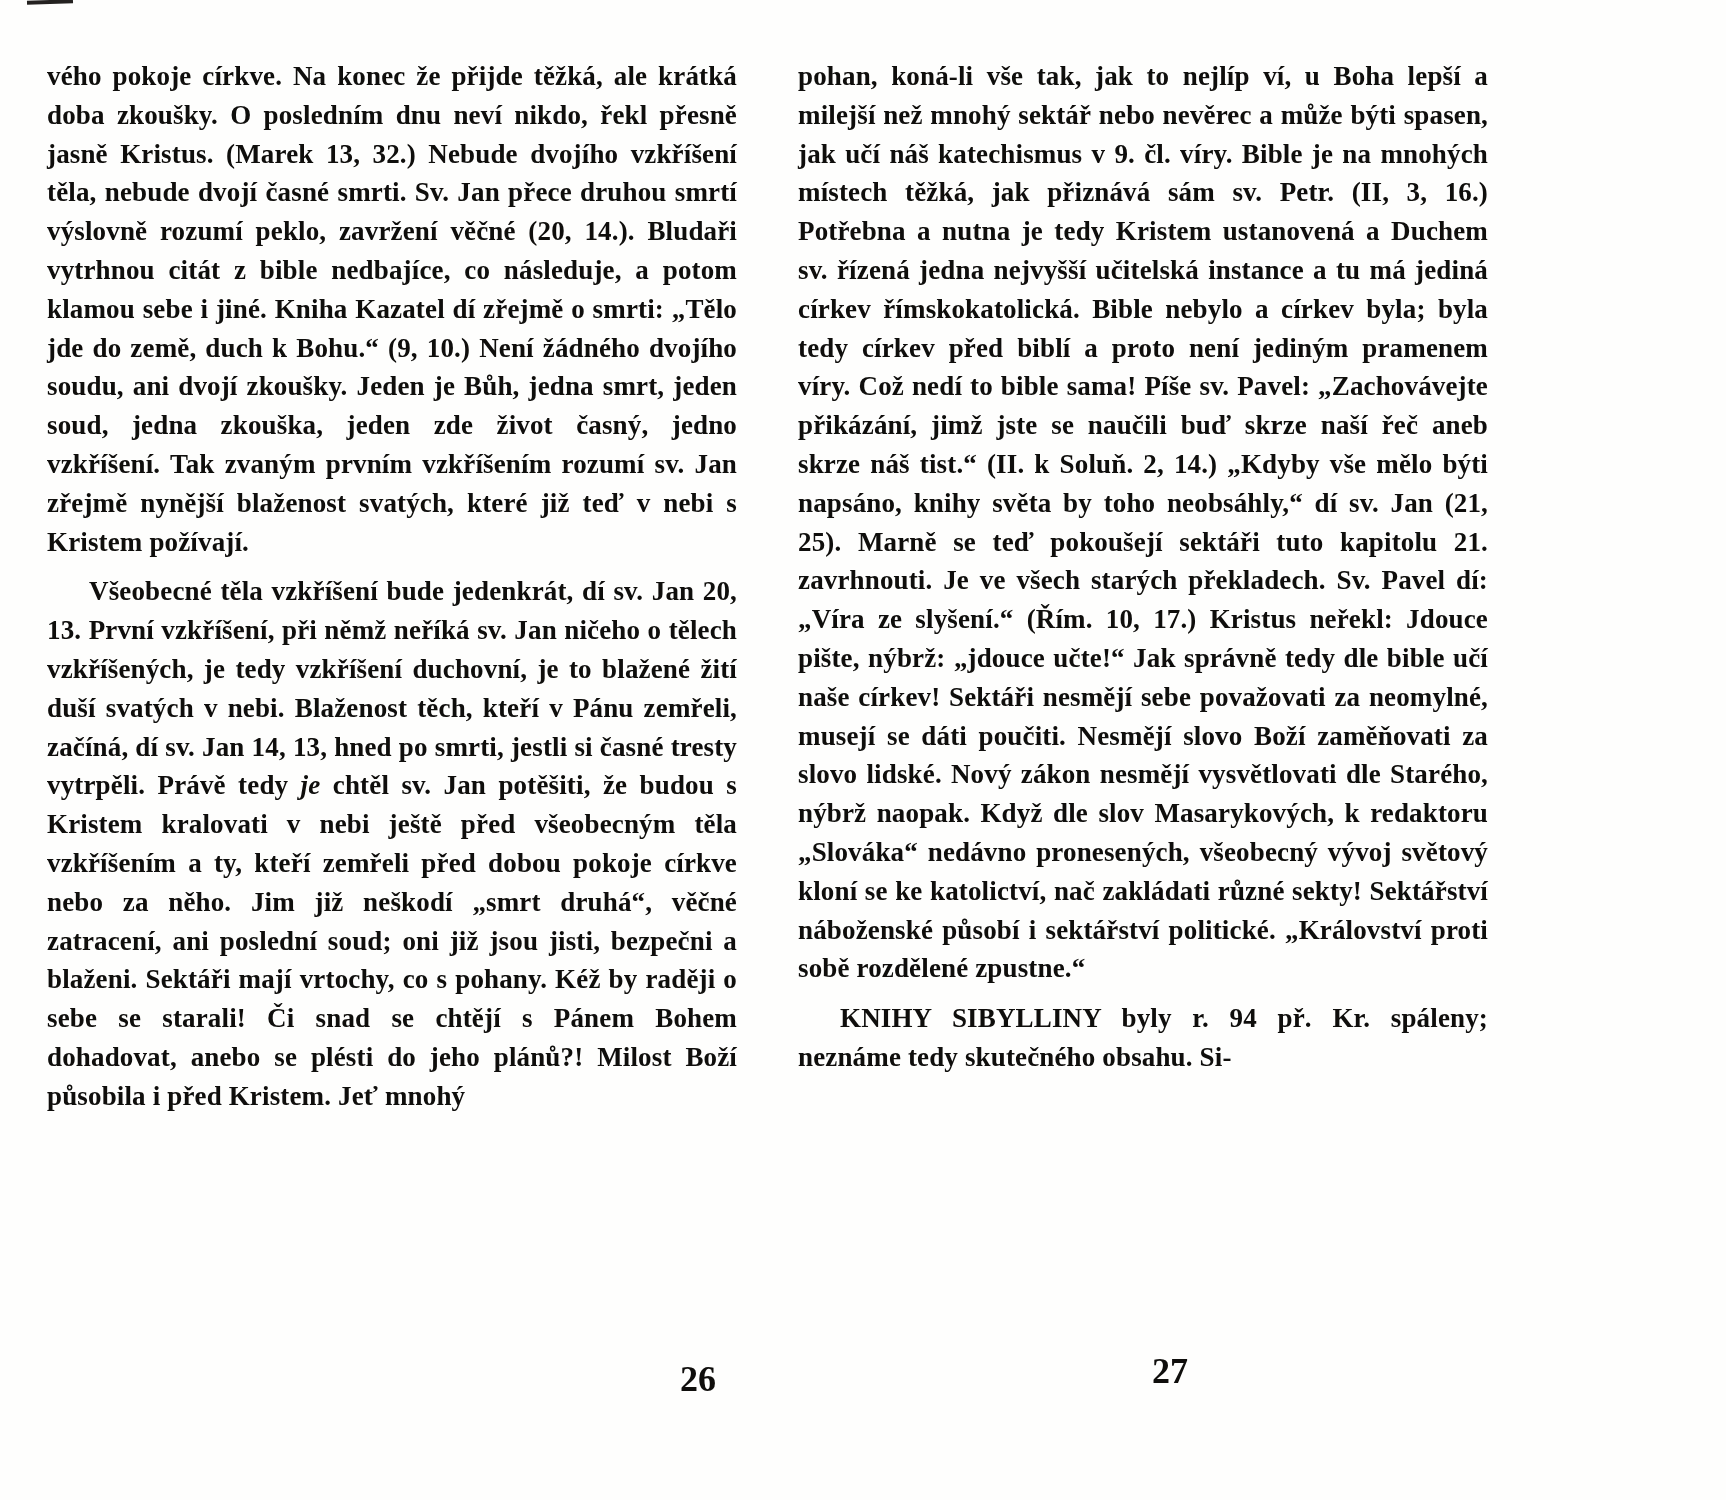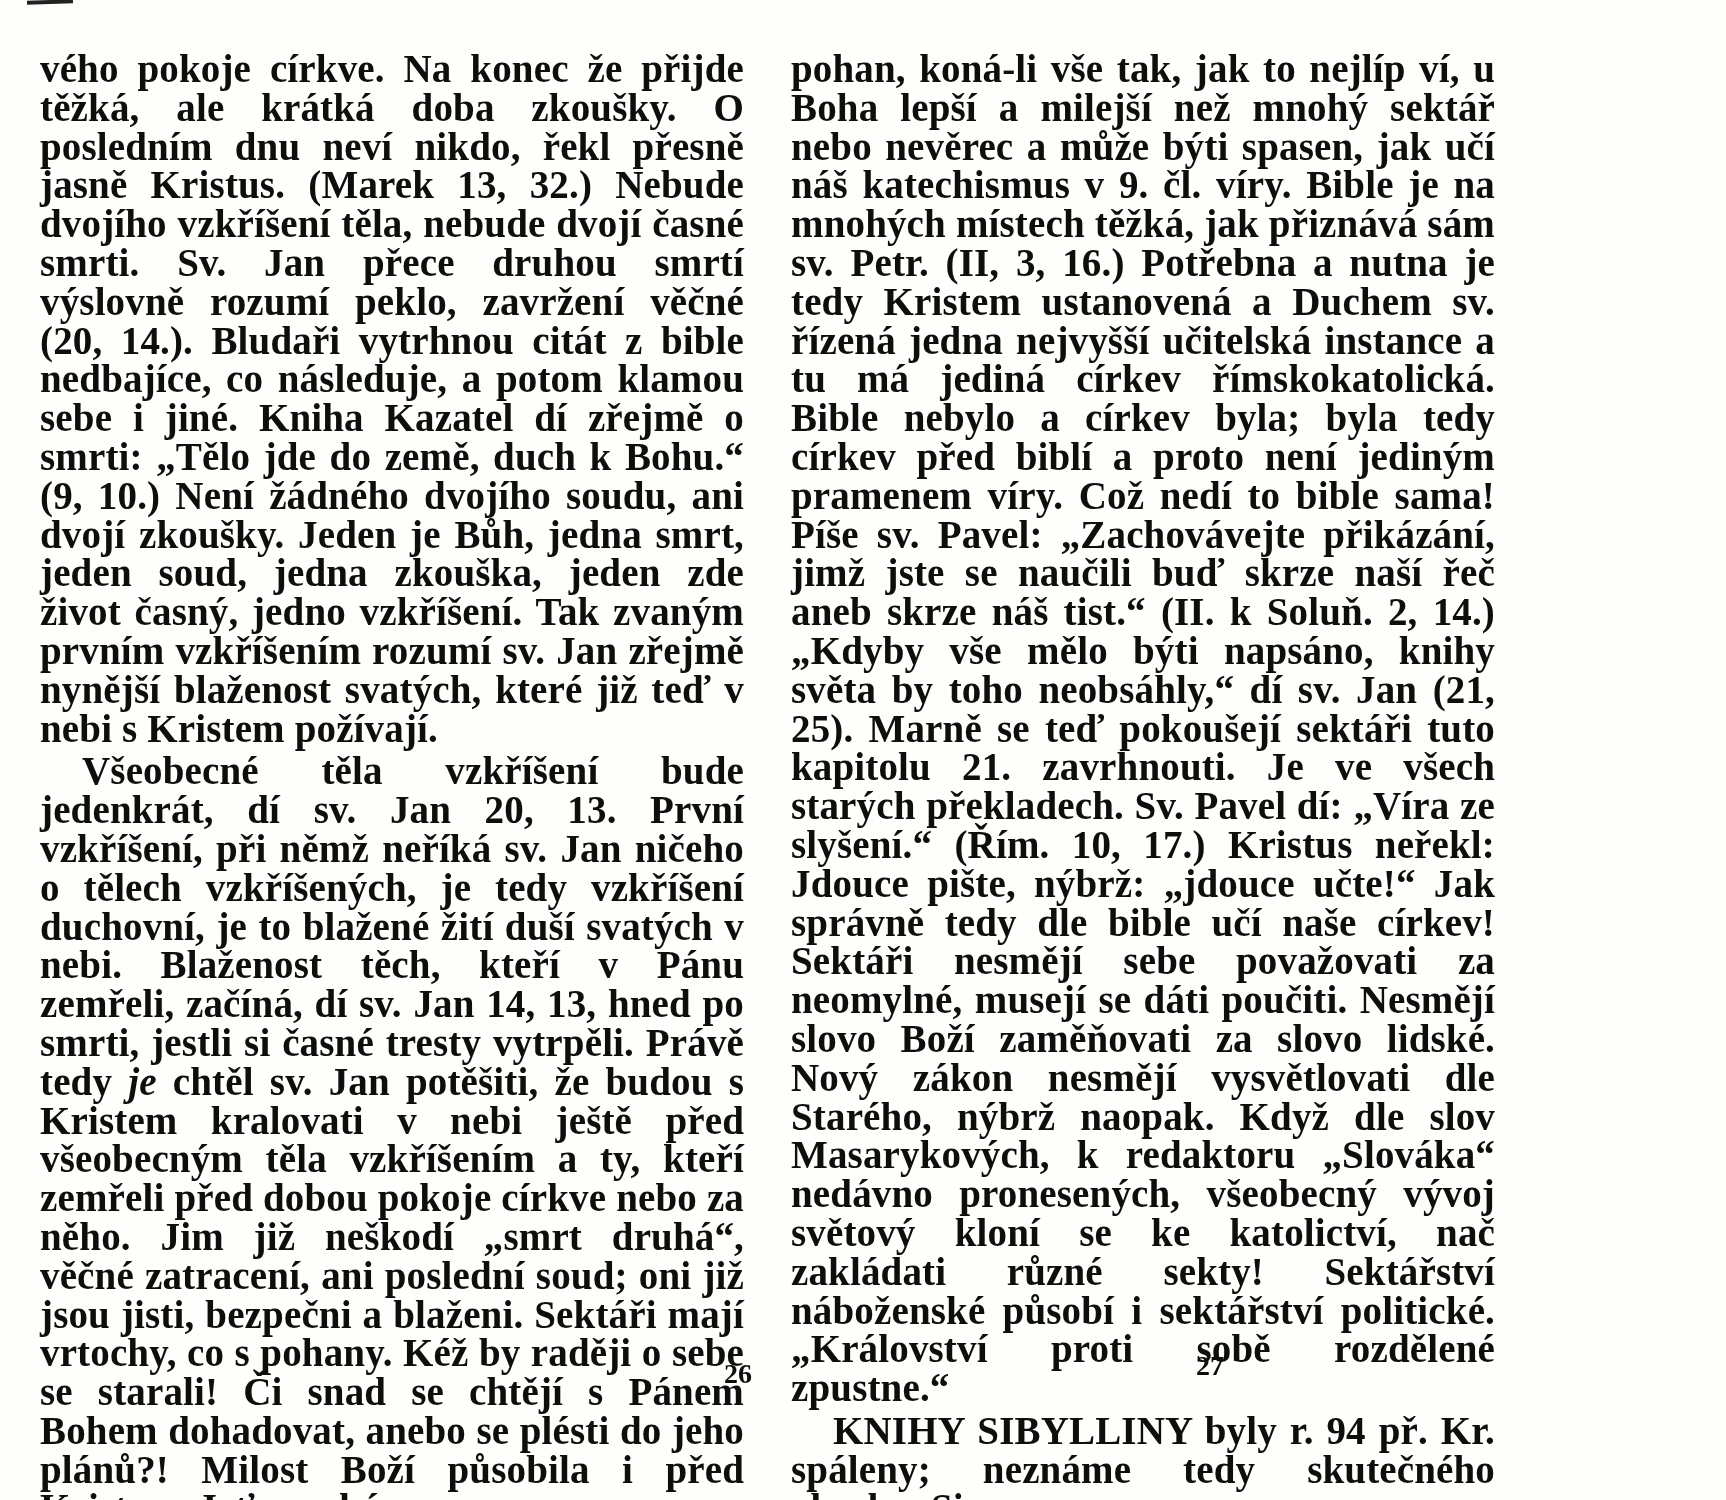--- a/index.html
+++ b/index.html
@@ -19,35 +19,34 @@
     background: #fefefd;
   }
   .page {
     position: absolute;
     top: 46px;
     width: 712px;
   }
   .page.left  { left: 36px; }
   .page.right { left: 787px; }
   .para {
-    margin: 4px;
-    font-size: 39px;
+    margin: 11px;
+    font-size: 27px;
     line-height: 38.8px;
     font-weight: 700;
     text-align: justify;
     letter-spacing: 0.15px;
   }
   .para.indent { text-indent: 42px; }
   .para i { }
   .page-number {
     position: absolute;
-    font-size: 28px;
+    font-size: 36px;
     font-weight: 700;
     color: #0f0e0c;
-    margin-left: 44px;
   }
   .num-left  { left: 680px;  top: 1358px; }
   .num-right { left: 1152px; top: 1350px; }
   .scan-mark {
     position: absolute;
     left: 27px;
     top: 0px;
     width: 46px;
     height: 4px;
     background: #242220;

